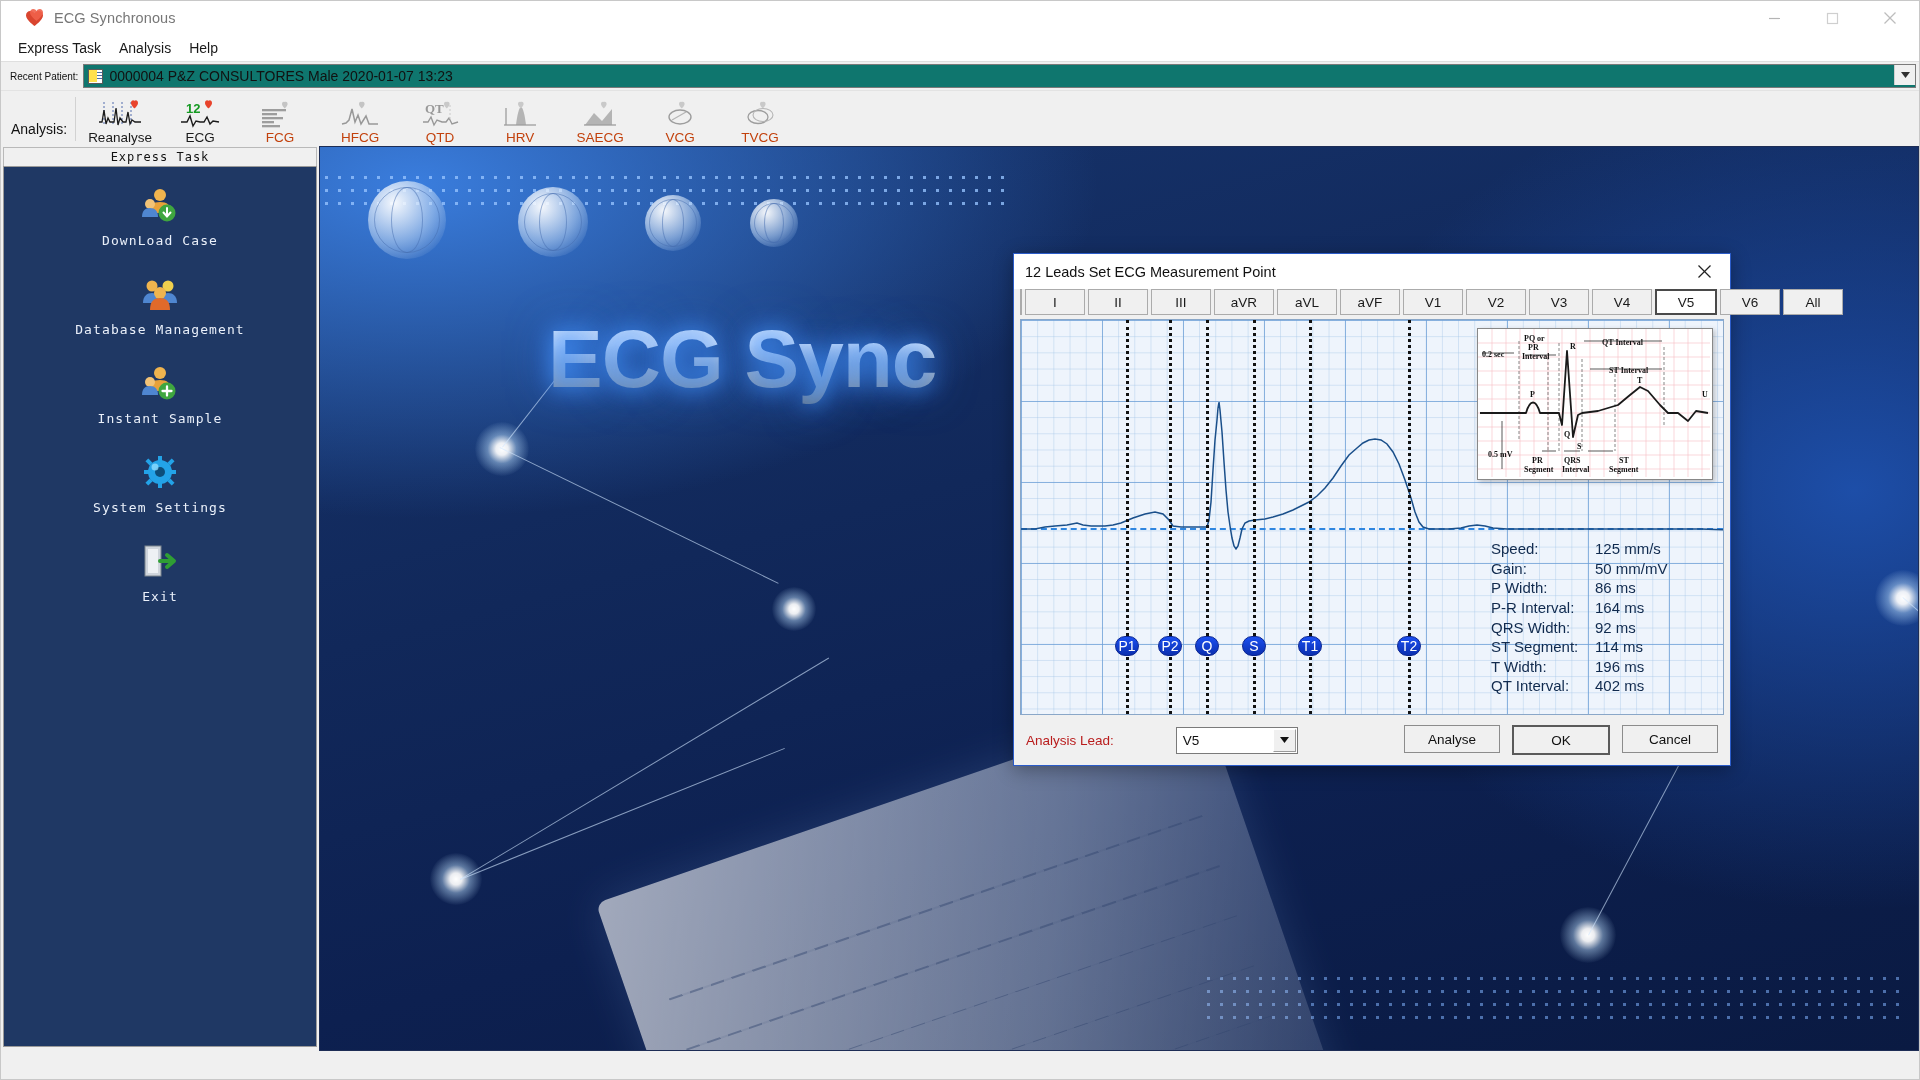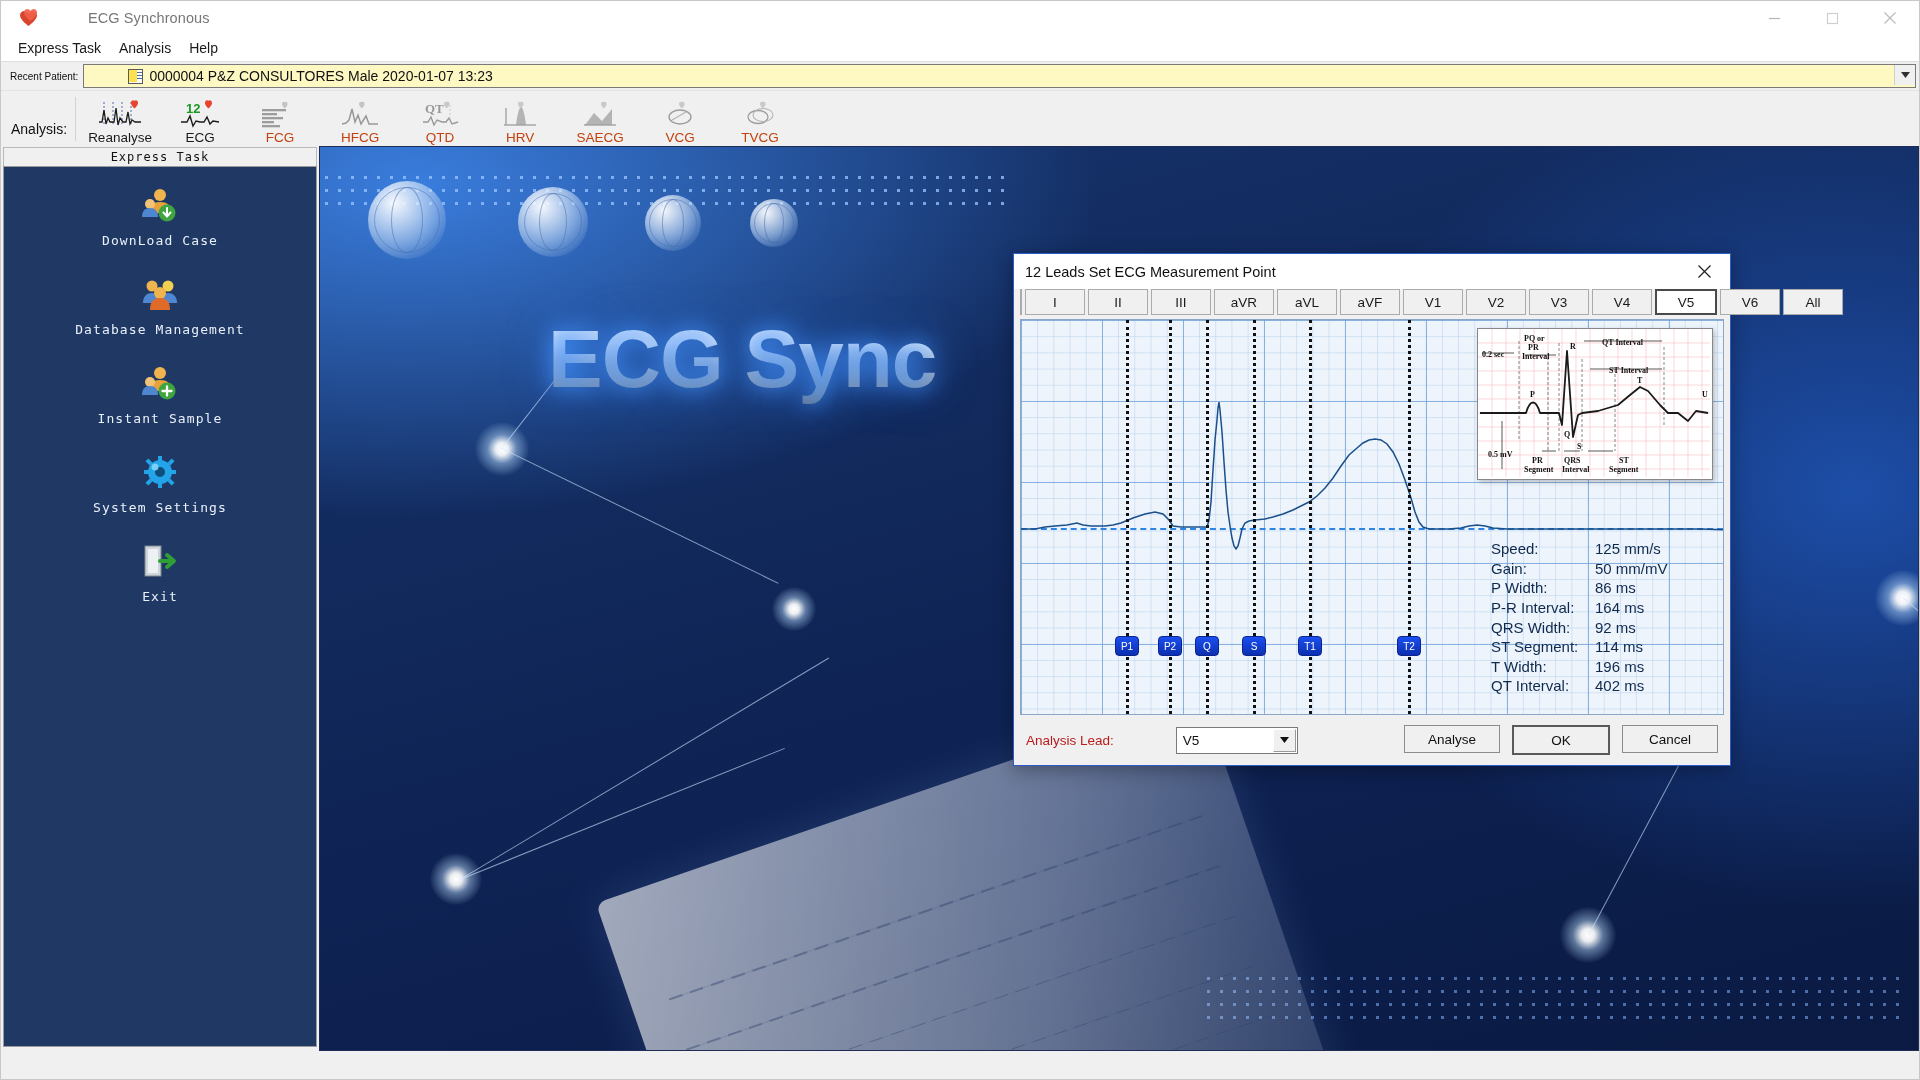--- a/index.html
+++ b/index.html
@@ -7,21 +7,21 @@
     width:1920px;height:1080px;overflow:hidden;
     font-family:"Liberation Sans", sans-serif;
     background:#ffffff;
     -webkit-font-smoothing:antialiased;
   }
   .app{position:relative;width:1920px;height:1080px;background:#f0f0f0;
        border:1px solid #c8c8c8;box-sizing:border-box;}
 
   
   .titlebar{height:34px;background:#ffffff;display:flex;align-items:center;
-            padding-left:18px;position:relative;gap:40px;}
+            padding-left:24px;position:relative;}
   .app-icon{width:20px;height:20px;margin-right:9px;position:relative;flex:0 0 auto;}
   .app-icon .heart{position:absolute;left:1px;top:3px;width:17px;height:15px;
     background:#d9452f;
     clip-path:path("M8.5 15 C 8.5 15 0 9 0 4.5 C 0 1.6 2 0 4.2 0 C 6 0 7.8 1.2 8.5 2.6 C 9.2 1.2 11 0 12.8 0 C 15 0 17 1.6 17 4.5 C 17 9 8.5 15 8.5 15 Z");}
   .app-icon .heart2{position:absolute;left:5px;top:1px;width:13px;height:12px;
     background:#f0604a;opacity:.9;
     clip-path:path("M6.5 12 C 6.5 12 0 7.2 0 3.6 C 0 1.3 1.5 0 3.2 0 C 4.6 0 6 .95 6.5 2.1 C 7 .95 8.4 0 9.8 0 C 11.5 0 13 1.3 13 3.6 C 13 7.2 6.5 12 6.5 12 Z");}
   .title-text{font-size:14.5px;color:#777777;letter-spacing:.1px;}
   .winbtns{position:absolute;right:0;top:0;height:34px;display:flex;}
   .winbtn{width:58px;height:34px;display:flex;align-items:center;justify-content:center;}
@@ -29,22 +29,22 @@
 
   
   .menubar{height:25px;background:#ffffff;display:flex;align-items:center;
            padding-left:8px;gap:0;border-bottom:1px solid #ffffff;}
   .menuitem{font-size:14px;color:#1a1a1a;padding:2px 9px;cursor:default;}
 
   
   .patientbar{height:28px;background:#f0f0f0;display:flex;align-items:center;
               padding:0 3px;border-top:1px solid #dfdfdf;}
   .pb-label{font-size:10px;color:#111;padding:0 5px 0 6px;white-space:nowrap;}
-  .pb-combo{flex:1;height:22px;background:#fef9c3;border:1px solid #7a7a7a;
-            display:flex;align-items:center;position:relative;min-width:0;padding-left:40px;}
+  .pb-combo{flex:1;height:22px;background:#0f766e;border:1px solid #7a7a7a;
+            display:flex;align-items:center;position:relative;min-width:0;}
   .pb-ico{width:15px;height:15px;margin:0 6px 0 4px;position:relative;flex:0 0 auto;}
   .pb-ico .pg{position:absolute;inset:0;background:#fdfdfd;border:1px solid #5a5a5a;}
   .pb-ico .yl{position:absolute;left:1px;top:1px;width:8px;height:12px;background:#ffe14d;}
   .pb-ico .ln{position:absolute;right:1px;background:#4a6fa5;height:1px;}
   .pb-text{font-size:14px;color:#111;white-space:nowrap;overflow:hidden;}
   .pb-arrow{position:absolute;right:0;top:0;width:20px;height:20px;
             display:flex;align-items:center;justify-content:center;background:#f0f0f0;
             border-left:1px solid #cfcfcf;}
 
   
@@ -151,24 +151,24 @@
   .ecg-grid-sm{position:absolute;inset:0;
     background-image:linear-gradient(to right, rgba(160,195,230,.40) 1px, transparent 1px),
                      linear-gradient(to bottom, rgba(160,195,230,.40) 1px, transparent 1px);
     background-size:16.2px 16.2px;}
   .ecg-grid-lg{position:absolute;inset:0;
     background-image:linear-gradient(to right, rgba(110,160,215,.75) 1px, transparent 1px),
                      linear-gradient(to bottom, rgba(110,160,215,.75) 1px, transparent 1px);
     background-size:81px 81px;}
   .baseline{position:absolute;left:0;right:0;height:0;border-top:2px dashed #2f86e0;}
   .vline{position:absolute;top:0;bottom:0;width:0;border-left:3px dotted #111111;}
-  .ptmark{position:absolute;width:22px;height:18px;border-radius:4px;
+  .ptmark{position:absolute;width:22px;height:18px;border-radius:10px;
           background:linear-gradient(180deg,#1b4ff0,#0b2fb0);border:1px solid #0a2490;
           display:flex;align-items:center;justify-content:center;
-          font-size:10px;color:#ffffff;font-family:"Liberation Sans", sans-serif;}
+          font-size:14px;color:#ffffff;font-family:"Liberation Sans", sans-serif;}
   .refimg{position:absolute;right:10px;top:8px;width:234px;height:150px;
           background:#ffffff;border:1px solid #888;box-shadow:2px 2px 5px rgba(0,0,0,.22);}
   .measlist{position:absolute;left:470px;bottom:18px;font-size:15px;color:#102a4e;
             line-height:19.6px;}
   .measlist .row{display:flex;}
   .measlist .k{width:104px;}
 
   .dlg-bottom{height:50px;display:flex;align-items:center;padding:0 8px;gap:0;}
   .al-label{font-size:13.5px;color:#b91c1c;margin-left:4px;margin-right:62px;}
   .al-combo{width:120px;height:25px;background:#ffffff;border:1px solid #7a7a7a;

